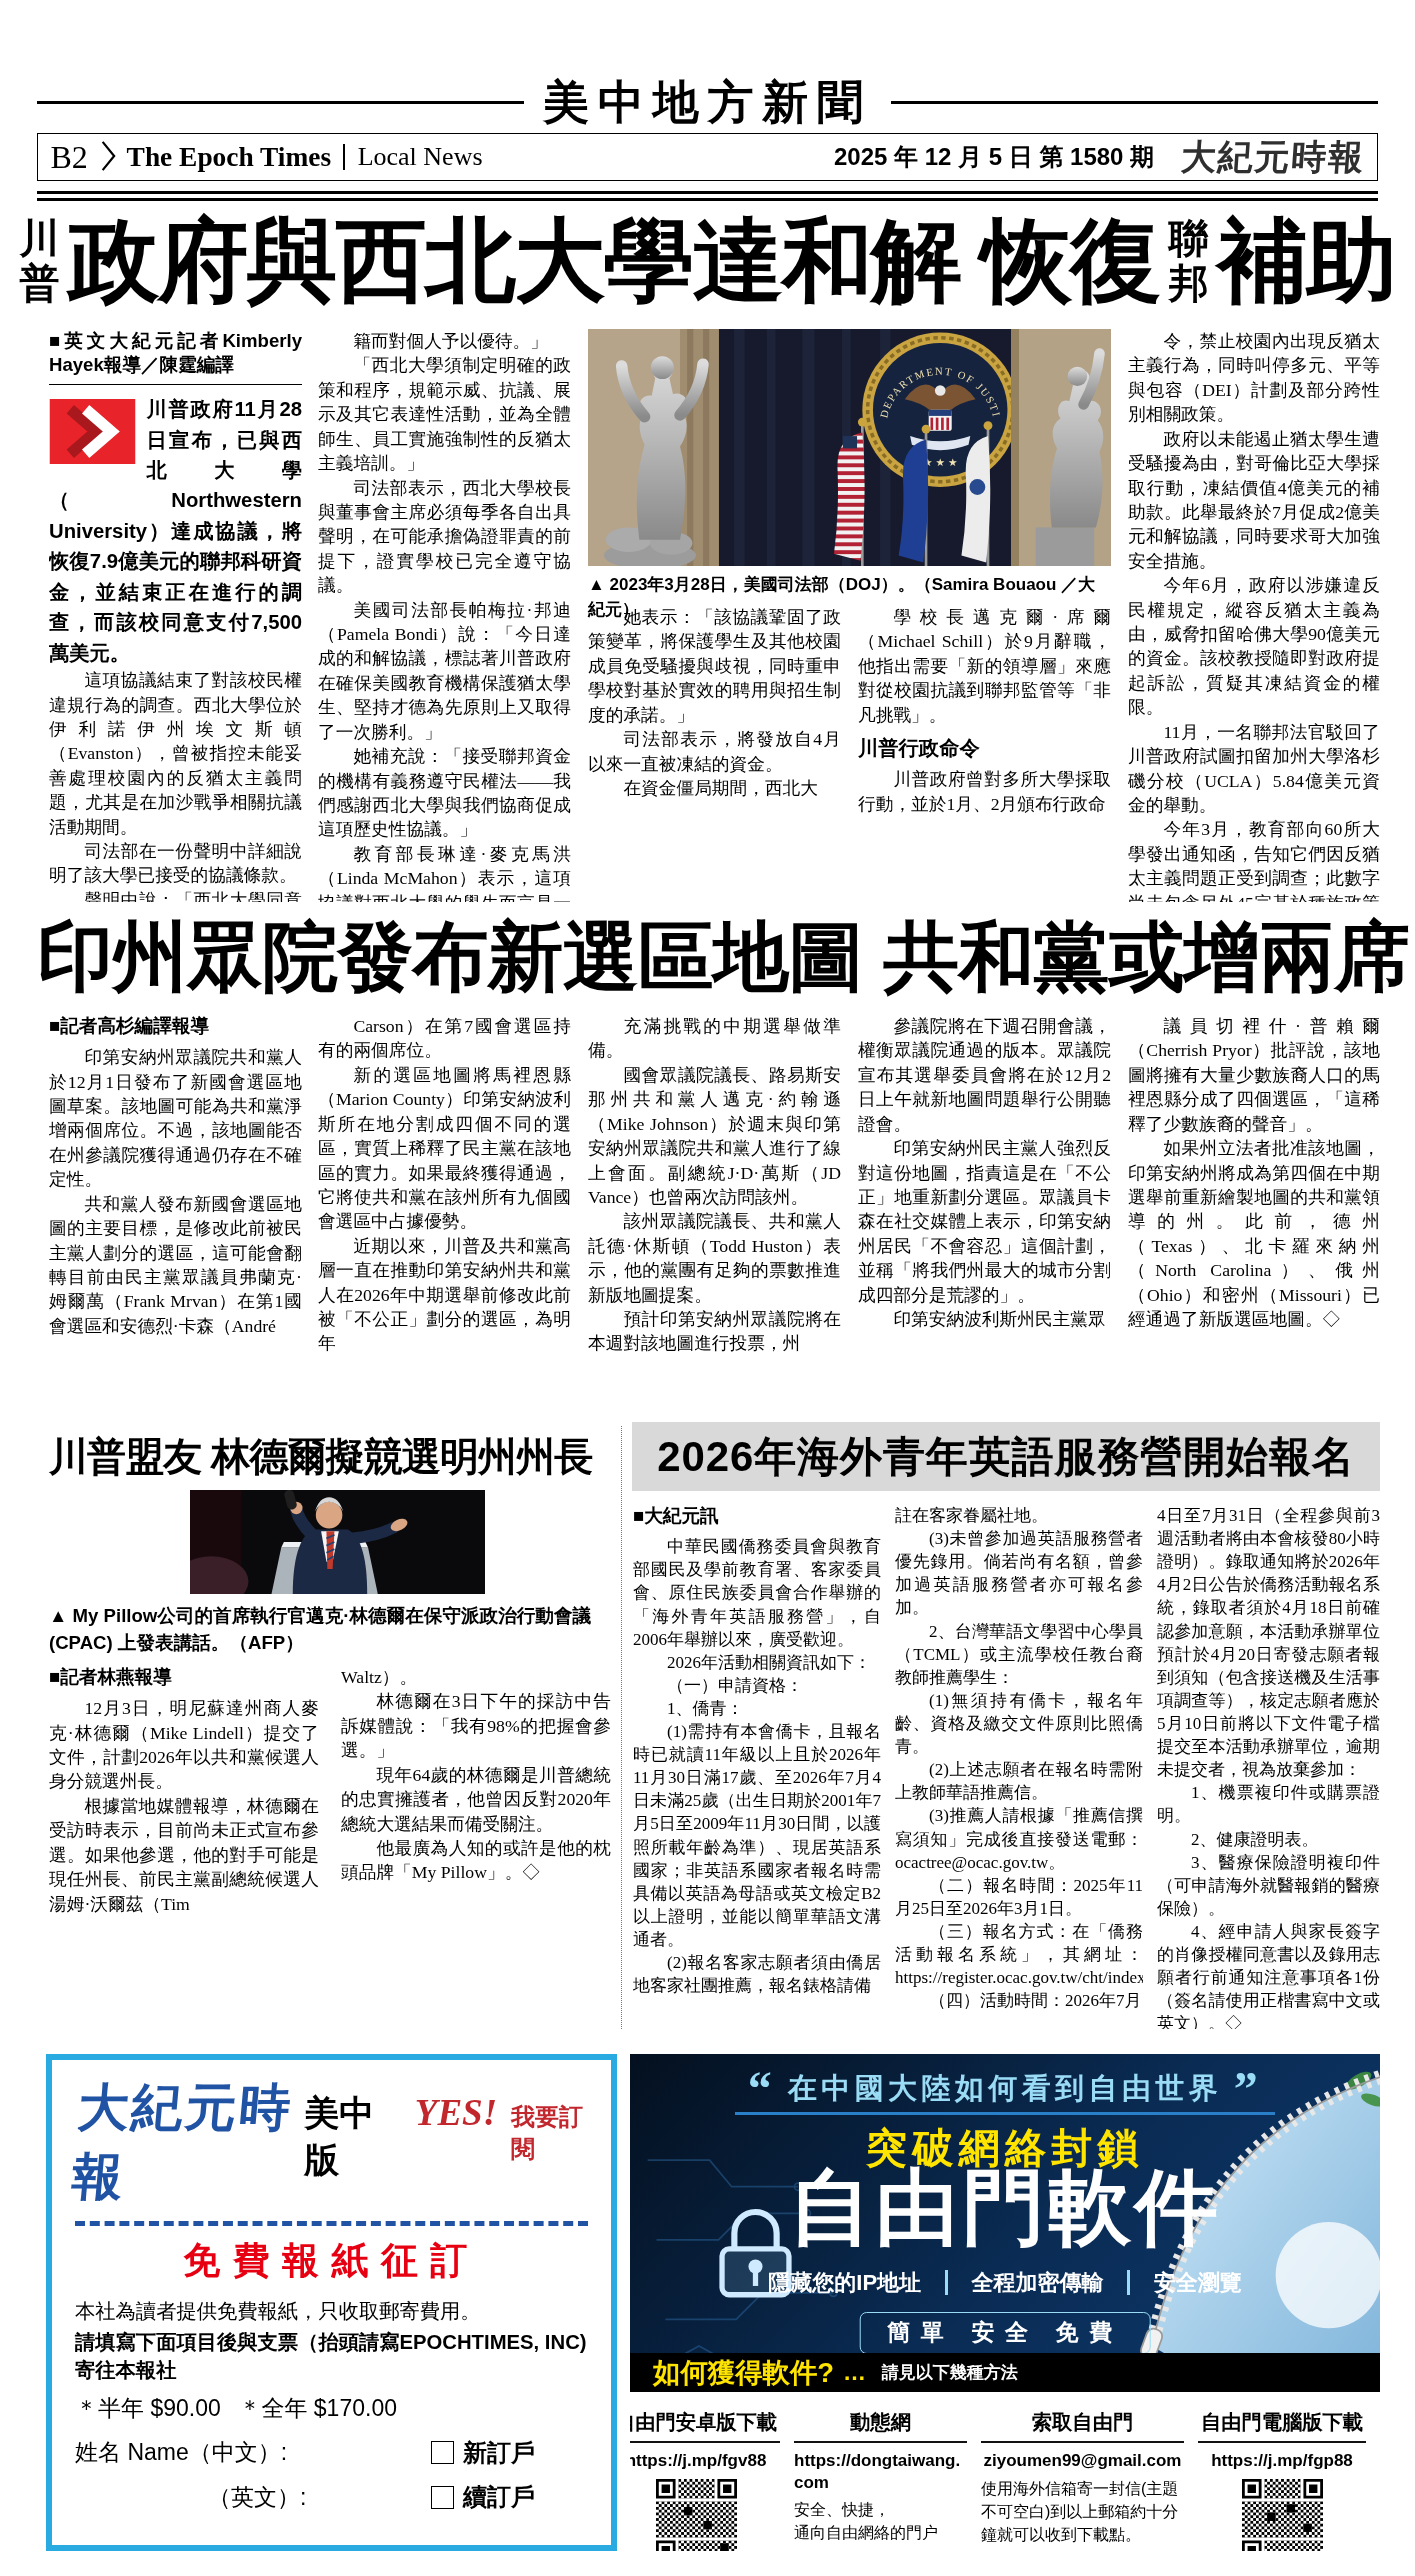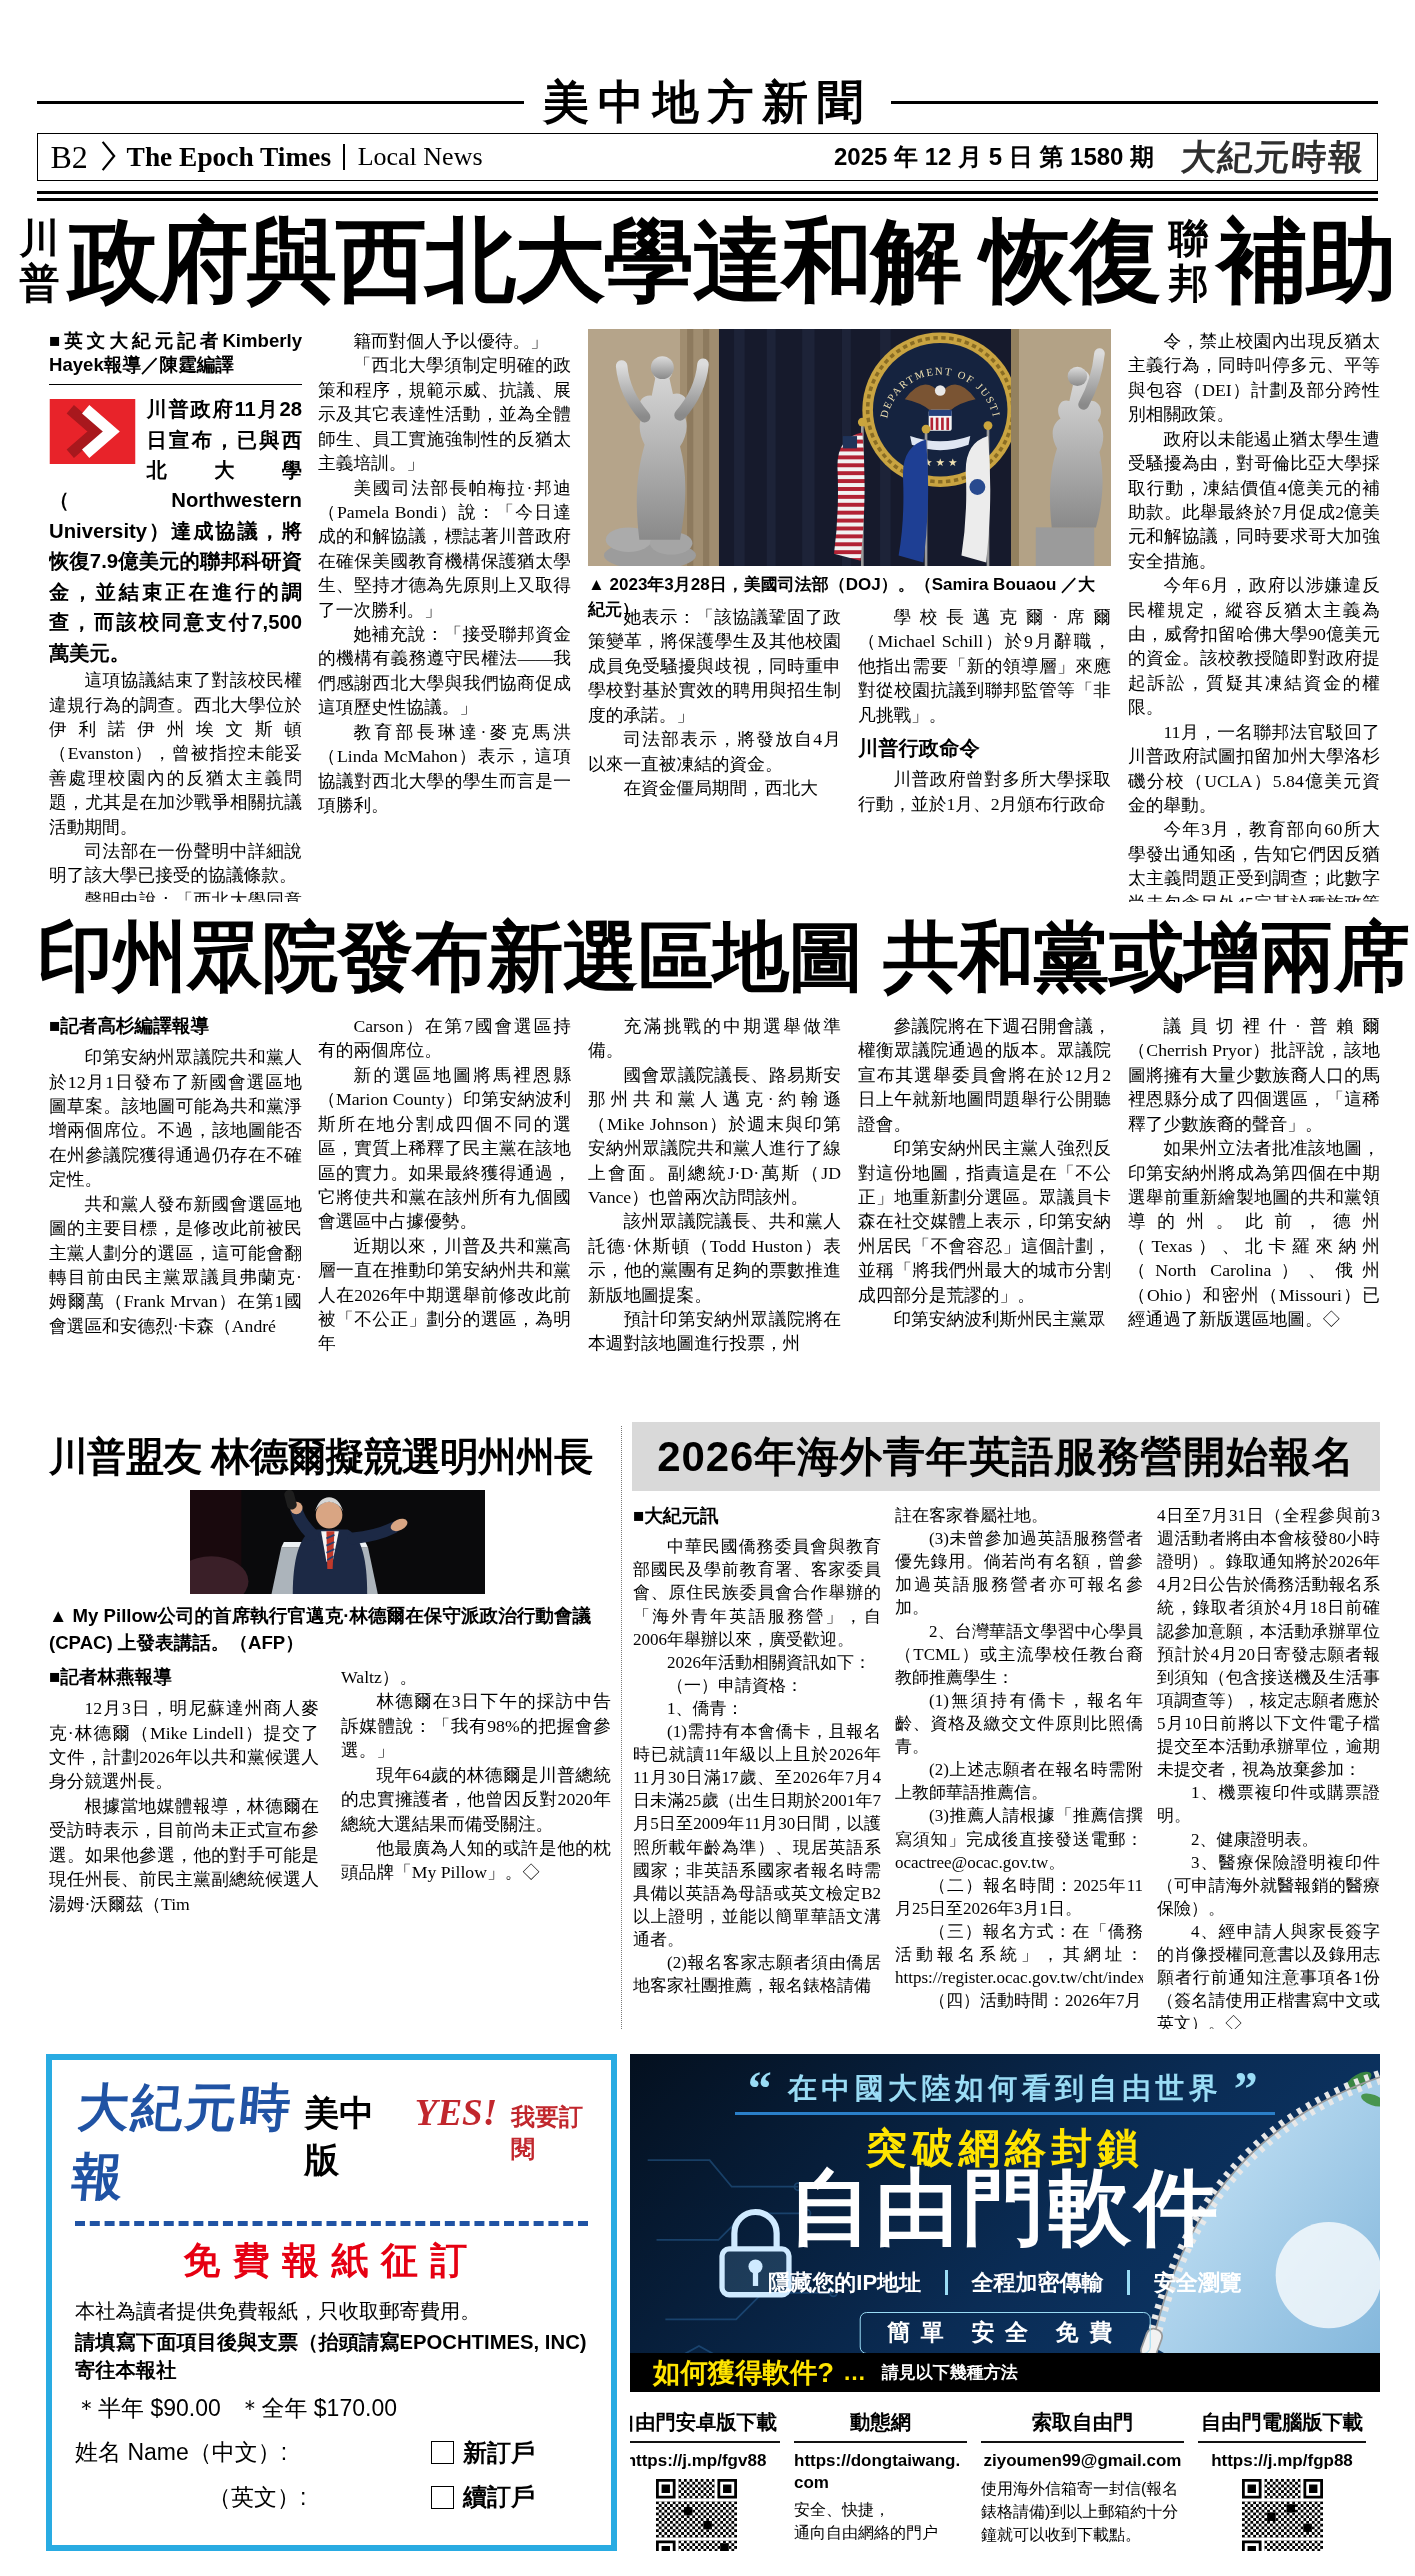--- a/index.html
+++ b/index.html
@@ -139,20 +139,21 @@
       <span>川普政府11月28日宣布，已與西北大學（Northwestern University）達成協議，將恢復7.9億美元的聯邦科研資金，並結束正在進行的調查，而該校同意支付7,500萬美元。</span>
     </p>
     <p>這項協議結束了對該校民權違規行為的調查。西北大學位於伊利諾伊州埃文斯頓（Evanston），曾被指控未能妥善處理校園內的反猶太主義問題，尤其是在加沙戰爭相關抗議活動期間。</p>
     <p>司法部在一份聲明中詳細說明了該大學已接受的協議條款。</p>
     <p>聲明中說：「西北大學同意遵守聯邦反歧視法，確保大學在招生、獎學金發放、招聘及晉升過程中，不得基於種族、膚色或國</p>
   </div>
 
   <div class="abs col" style="left:318px;top:329px;width:253px;height:573px;">
     <p>籍而對個人予以優待。」</p>
     <p>「西北大學須制定明確的政策和程序，規範示威、抗議、展示及其它表達性活動，並為全體師生、員工實施強制性的反猶太主義培訓。」</p>
+    <p>司法部表示，西北大學校長與董事會主席必須每季各自出具聲明，在可能承擔偽證罪責的前提下，證實學校已完全遵守協議。</p>
     <p>美國司法部長帕梅拉·邦迪（Pamela Bondi）說：「今日達成的和解協議，標誌著川普政府在確保美國教育機構保護猶太學生、堅持才德為先原則上又取得了一次勝利。」</p>
     <p>她補充說：「接受聯邦資金的機構有義務遵守民權法——我們感謝西北大學與我們協商促成這項歷史性協議。」</p>
     <p>教育部長琳達·麥克馬洪（Linda McMahon）表示，這項協議對西北大學的學生而言是一項勝利。</p>
   </div>
 
   <div class="abs" style="left:588px;top:329px;width:523px;height:237px;">
     <svg width="523" height="237" viewBox="0 0 591 270" preserveAspectRatio="none">
       <defs>
         <linearGradient id="silver" x1="0" y1="0" x2="0" y2="1">
           <stop offset="0" stop-color="#dcdcdc"></stop>
@@ -483,21 +484,21 @@
         <div class="ttl">動態網</div>
         <div class="lnk" style="text-align:left;">https://dongtaiwang.com</div>
         <div class="dsc">
           <div>安全、快捷，</div>
           <div>通向自由網絡的門户</div>
         </div>
       </div>
       <div class="fg-col" style="flex:0 0 203px;">
         <div class="ttl">索取自由門</div>
         <div class="lnk">ziyoumen99@gmail.com</div>
-        <div class="dsc">使用海外信箱寄一封信(報名錶格請備)到以上郵箱約十分鐘就可以收到下載點。</div>
+        <div class="dsc">使用海外信箱寄一封信(主題不可空白)到以上郵箱約十分鐘就可以收到下載點。</div>
       </div>
       <div class="fg-col" style="flex:0 0 168px;">
         <div class="ttl">自由門電腦版下載</div>
         <div class="lnk">https://j.mp/fgp88</div>
         <svg class="qr" width="81" height="81" viewBox="0 0 29 29">
           <defs>
               <pattern id="qrb" width="2" height="2" patternUnits="userSpaceOnUse">
                 <rect width="2" height="2" fill="#fff"></rect>
                 <rect width="1" height="1" fill="#000"></rect>
                 <rect x="1" y="1" width="1" height="1" fill="#000"></rect>

